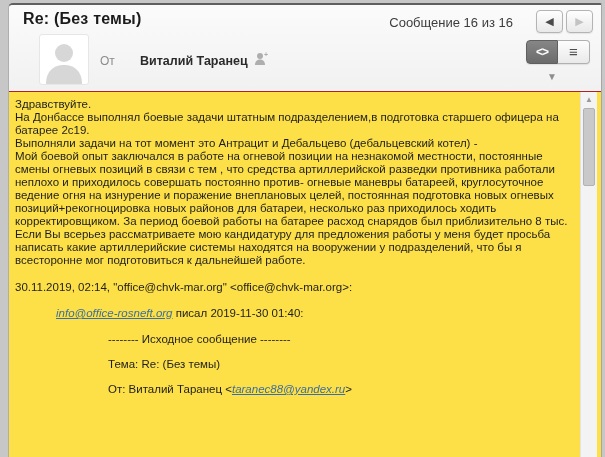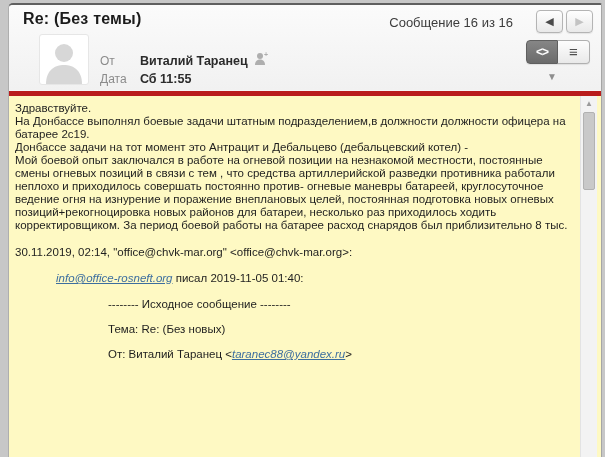--- a/index.html
+++ b/index.html
@@ -86,21 +86,21 @@
     color:#4e4e4e; font-size:15px; line-height:22px;
   }
   .hdr-caret {
     position:absolute; right:44px; top:66px;
     font-size:10px; color:#8e8e8e; cursor:pointer;
   }
 
   
   .msg-body {
     position:absolute; left:0; top:86px; right:0; bottom:0;
-    background:#fef9c3; border-top:5px solid #b91c1c;
+    background:#fde047; border-top:1px solid #b91c1c;
   }
   .msg-content {
     position:absolute; left:6px; top:6px; right:24px; bottom:0;
     font-size:11.5px; line-height:13px; color:#1e1e1e;
     overflow:hidden;
   }
   .para { margin:0; }
   .quote-intro { margin-top:14px; }
   .quote-l1 { margin-top:13px; padding-left:41px; }
   .quote-l2 { margin-top:13px; padding-left:81px; }
@@ -146,52 +146,50 @@
       </div>
 
       <div class="meta">
         <div class="meta-row">
           <span class="meta-lbl">От</span><span class="meta-val">Виталий Таранец</span><span class="addcontact"><svg width="15" height="13" viewBox="0 0 15 13">
                 <circle cx="6" cy="4" r="3" fill="#aeaeae"></circle>
                 <path d="M1 13 C1 9 3.5 7.5 6 7.5 C8.5 7.5 11 9 11 13 Z" fill="#aeaeae"></path>
                 <text x="10" y="5" font-size="7" fill="#aeaeae" font-weight="bold">+</text>
               </svg></span>
         </div>
-        <div class="meta-row">
-          <span class="meta-lbl">Дата</span><span class="meta-val">Сб 11:55</span>
-        </div>
       </div>
 
       <div class="view-toggle">
         <button class="toggle-btn toggle-code">
           <span>&lt;&gt;</span>
         </button>
         <button class="toggle-btn toggle-text">
           <span>≡</span>
         </button>
       </div>
       <div class="hdr-caret">▼</div>
     </div>
 
     <div class="msg-body">
       <div class="msg-content">
         <div class="para">Здравствуйте.</div>
-        <div class="para">На Донбассе выполнял боевые задачи штатным подразделением,в должности должности офицера на батарее 2с19.</div>
-        <div class="para">Донбассе задачи на тот момент это Антрацит и Дебальцево (дебальцевский котел) -</div>
+        <div class="para">На Донбассе выполнял боевые задачи штатным подразделением,в подготовка старшего офицера на батарее 2с19.</div>
+        <div class="para">Выполняли задачи на тот момент это Антрацит и Дебальцево (дебальцевский котел) -</div>
         <div class="para">Мой боевой опыт заключался в работе на огневой позиции на незнакомой местности, постоянные смены огневых позиций в связи с тем , что средства артиллерийской разведки противника работали неплохо и приходилось совершать постоянно против- огневые маневры батареей, круглосуточное ведение огня на изнурение и поражение внеплановых целей, постоянная подготовка новых огневых позиций+рекогноцировка новых районов для батареи, несколько раз приходилось ходить корректировщиком. За период боевой работы на батарее расход снарядов был приблизительно 8 тыс.</div>
+        <div class="para">Если Вы всерьез рассматриваете мою кандидатуру для предложения работы у меня будет просьба написать какие артиллерийские системы находятся на вооружении у подразделений, что бы я всесторонне мог подготовиться к дальнейшей работе.</div>
 
         <div class="quote-intro">30.11.2019, 02:14, "office@chvk-mar.org" &lt;office@chvk-mar.org&gt;:</div>
 
         <div class="quote-l1">
-          <a class="mail-link">info@office-rosneft.org</a><span> писал 2019-11-05 01:40:</span>
+          <a class="mail-link">info@office-rosneft.org</a><span> писал 2019-11-30 01:40:</span>
         </div>
 
         <div class="quote-l2">
           <div>-------- Исходное сообщение --------</div>
-          <div>Тема: Re: (Без новых)</div>
+          <div>Тема: Re: (Без темы)</div>
           <div><span>От: Виталий Таранец &lt;</span><a class="mail-link">taranec88@yandex.ru</a><span>&gt;</span></div>
         </div>
       </div>
 
       <div class="scrollbar">
         <div class="sb-up">▲</div>
         <div class="sb-thumb"></div>
       </div>
     </div>
 

